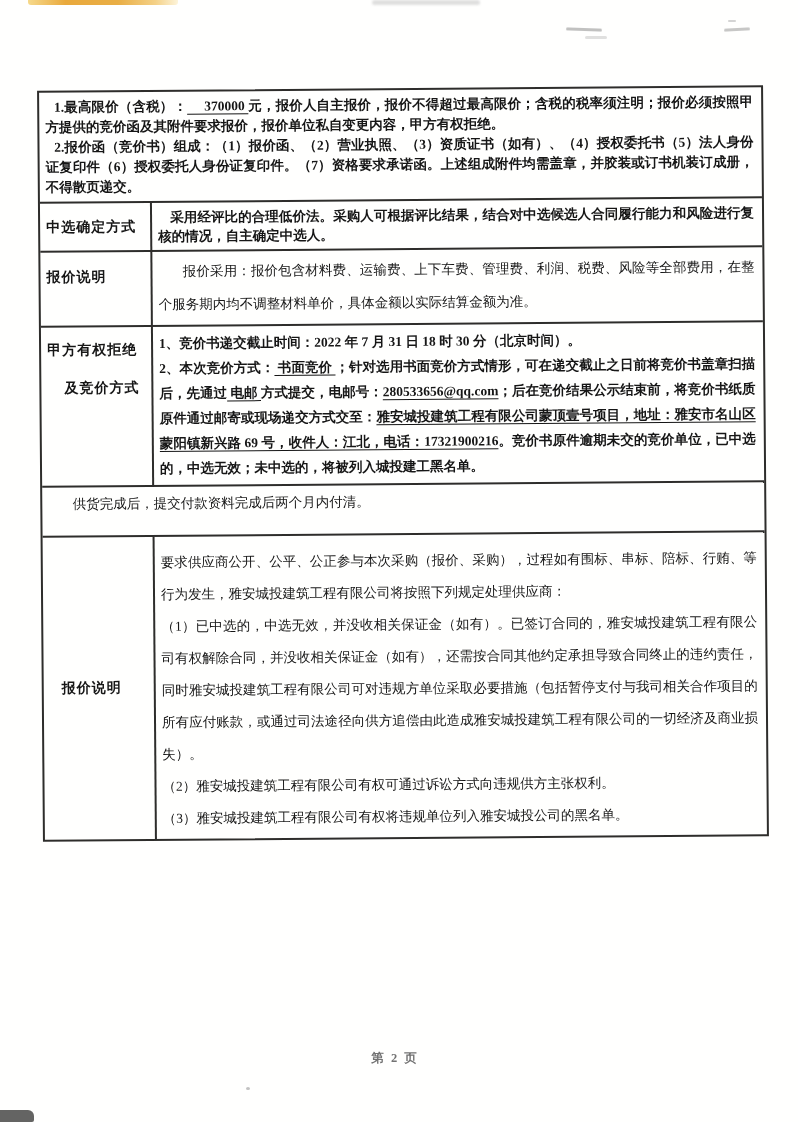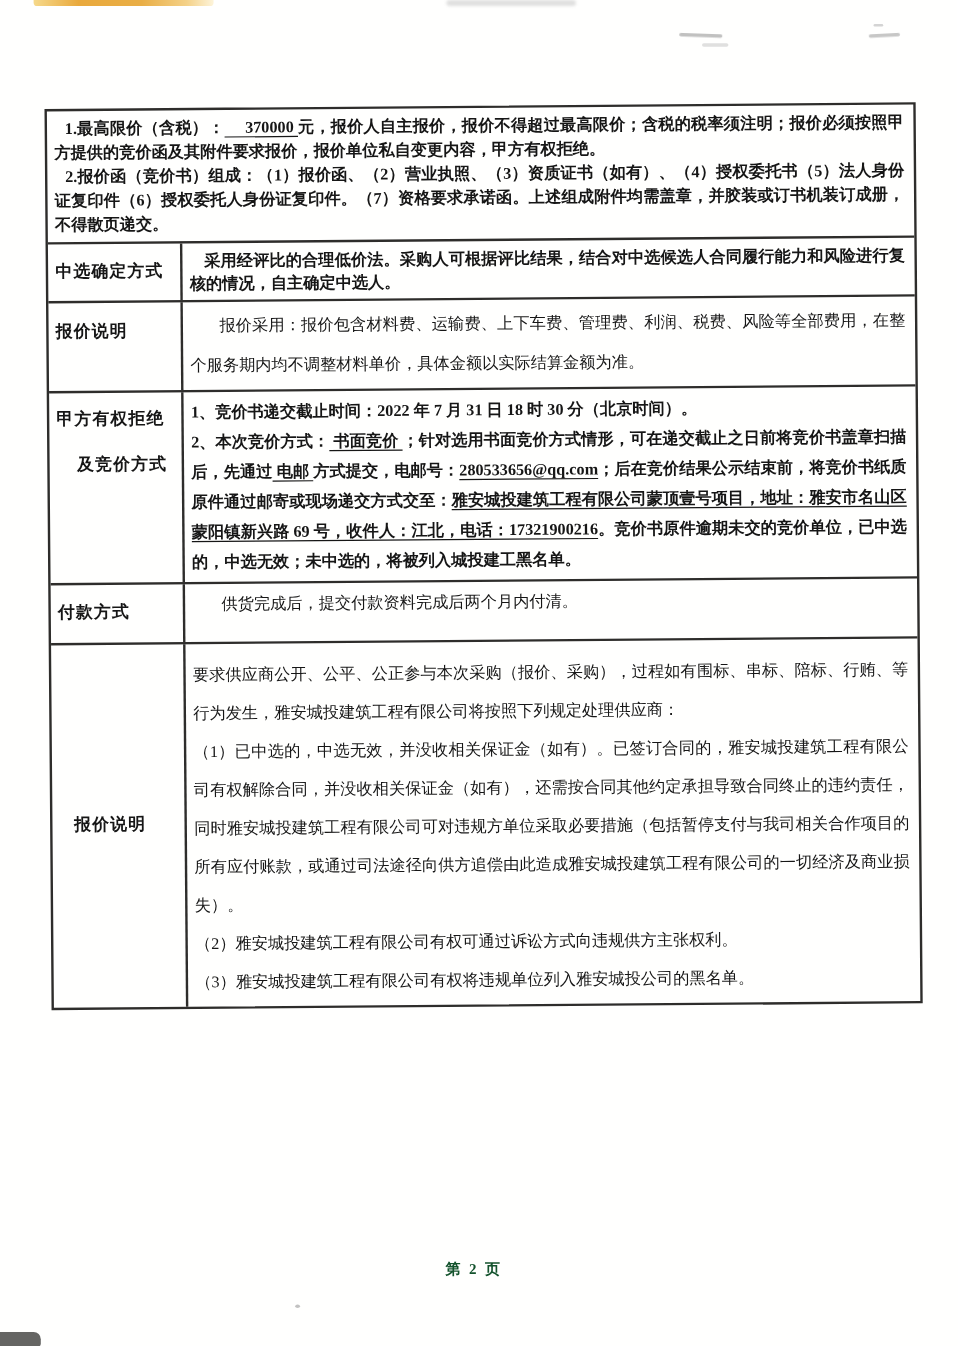--- a/index.html
+++ b/index.html
@@ -88,21 +88,21 @@
   .t-row:nth-child(6){min-height:290px;}
   .t-row:nth-child(6) .t-label{padding-left:18px;}
   .t-row:nth-child(6) .t-content{line-height:32px;padding-top:10px;}
 
   
   .footer{
     position:absolute;left:0;right:8px;top:1050px;
     text-align:center;
     font-size:12.5px;font-weight:bold;
     letter-spacing:2px;
-    color:#14532d;
+    color:#737373;
   }
 </style>
 </head>
 <body>
 
 <div class="page">
 
   <div class="artifact streak"></div>
   <div class="artifact smudge-a"></div>
   <div class="artifact dash-a"></div>
@@ -139,23 +139,20 @@
         <div class="t-label">
           <div class="label-line">甲方有权拒绝</div>
           <div class="label-line">及竞价方式</div>
         </div>
         <div class="t-content">
           <p class="para"><span>1、竞价书递交截止时间：2022 年 7 月 31 日 18 时 30 分（北京时间）。</span></p>
           <p class="para"><span>2、本次竞价方式：</span><span class="u"> 书面竞价 </span><span>；针对选用书面竞价方式情形，可在递交截止之日前将竞价书盖章扫描后，先通过</span><span class="u"> 电邮 </span><span>方式提交，电邮号：</span><span class="u">280533656@qq.com</span><span>；后在竞价结果公示结束前，将竞价书纸质原件通过邮寄或现场递交方式交至：</span><span class="u">雅安城投建筑工程有限公司蒙顶壹号项目，地址：雅安市名山区蒙阳镇新兴路 69 号，收件人：江北，电话：17321900216</span><span>。竞价书原件逾期未交的竞价单位，已中选的，中选无效；未中选的，将被列入城投建工黑名单。</span></p>
         </div>
       </div>
       <div class="t-row">
-        <div class="t-label">
-          <div class="label-line">付款方式</div>
-        </div>
         <div class="t-content">
           <p class="para"><span>供货完成后，提交付款资料完成后两个月内付清。</span></p>
         </div>
       </div>
       <div class="t-row">
         <div class="t-label">
           <div class="label-line">报价说明</div>
         </div>
         <div class="t-content">
           <p class="para"><span>要求供应商公开、公平、公正参与本次采购（报价、采购），过程如有围标、串标、陪标、行贿、等行为发生，雅安城投建筑工程有限公司将按照下列规定处理供应商：</span></p>

